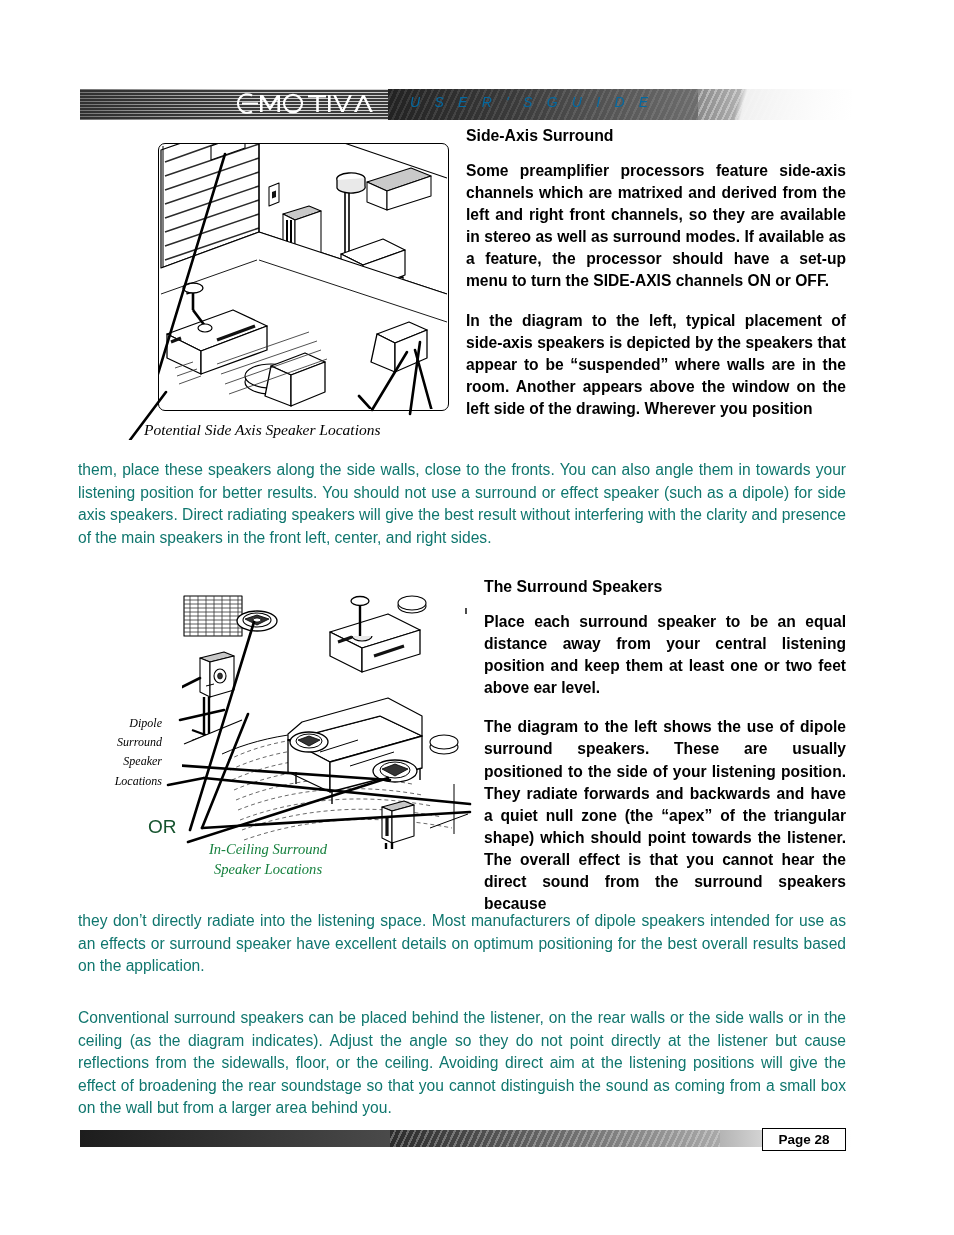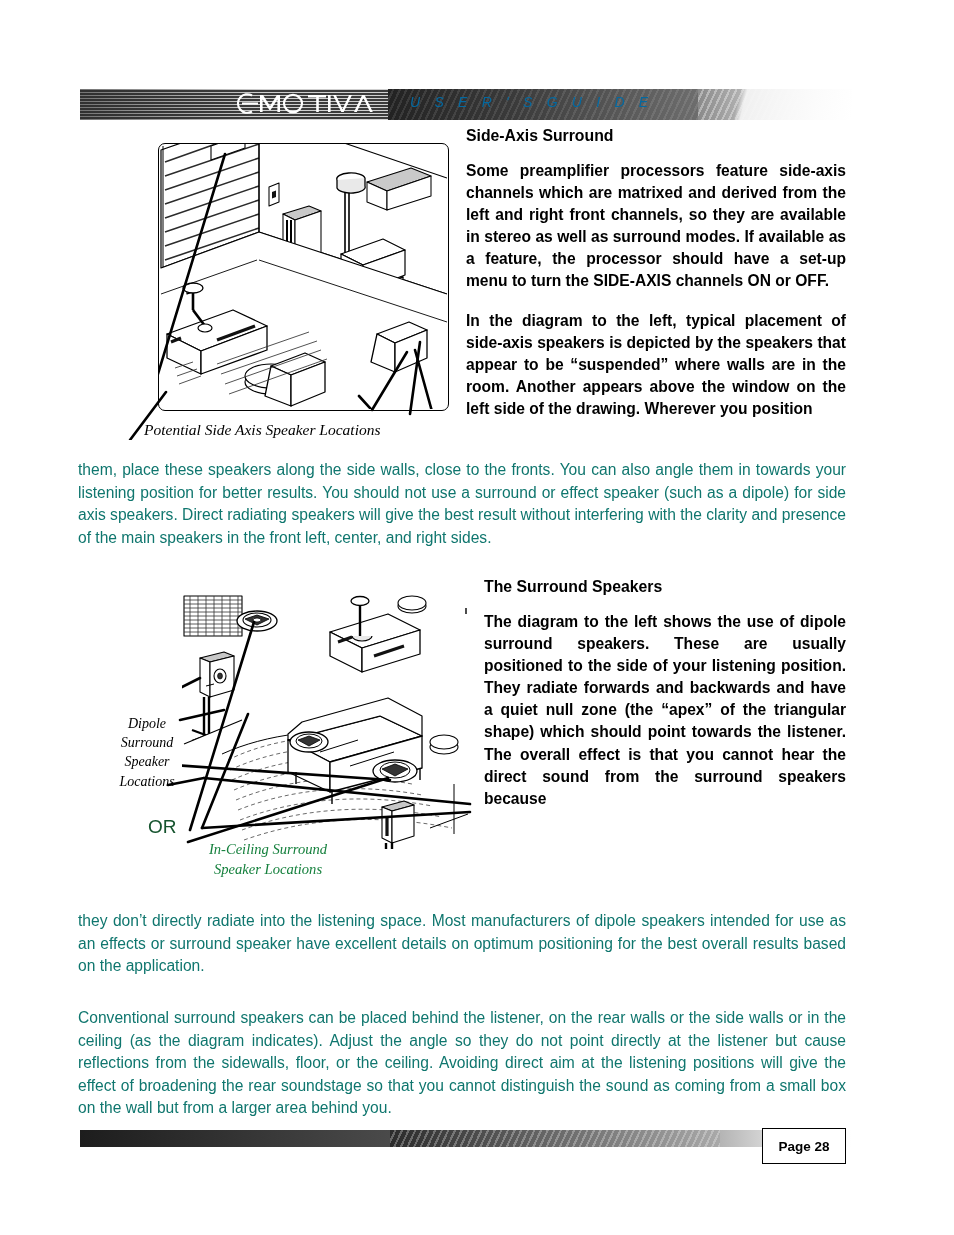--- a/index.html
+++ b/index.html
@@ -135,27 +135,27 @@
 
   
   .diagram2-box {
     position: absolute;
     left: 182px; top: 594px;
     width: 287px; height: 255px;
     overflow: hidden;
   }
   .cap-dipole {
     position: absolute;
-    left: 108px; top: 714px;
+    left: 84px; top: 714px;
     width: 78px;
     font-family: "Liberation Serif", serif;
     font-style: italic;
-    font-size: 14px;
+    font-size: 12px;
     line-height: 19.2px;
-    text-align: center;
+    text-align: right;
     color: #000;
   }
   .cap-or {
     position: absolute;
     left: 148px; top: 816px;
     font-family: "Liberation Sans", sans-serif;
     font-size: 19px;
     color: #14532d;
   }
   .cap-inceiling {
@@ -195,21 +195,21 @@
       rgba(255,255,255,0.28) 4px, rgba(255,255,255,0.28) 6px);
   }
   .ftr-right {
     position: absolute; left: 640px; top: 0;
     width: 132px; height: 17px;
     background: linear-gradient(to right, #b4b4b4, #efefef 60%, #ffffff);
   }
   .page-badge {
     position: absolute;
     left: 762px; top: 1128px;
-    width: 84px; height: 36px;
+    width: 84px; height: 23px;
     border: 1.8px solid #000;
     background: #fff;
     display: flex; align-items: center; justify-content: center;
     font-family: "Liberation Sans", sans-serif;
     font-weight: bold;
     font-size: 13.5px;
     color: #000;
   }
 
   svg.scene { display:block; }
@@ -529,20 +529,21 @@
     <path d="M118 128 L164 14"></path>
   </g>
 </svg>
 
 <div class="cap-dipole">Dipole Surround Speaker Locations</div>
 <div class="cap-or">OR</div>
 <div class="cap-inceiling">In-Ceiling Surround Speaker Locations</div>
 
 <div class="col-right" style="left:484px; width:362px; top:577px;">
   <div class="h2">The Surround Speakers</div>
+  <p class="para">Place each surround speaker to be an equal distance away from your central listening position and keep them at least one or two feet above ear level.</p>
   <p class="para">The diagram to the left shows the use of dipole surround speakers. These are usually positioned to the side of your listening position. They radiate forwards and backwards and have a quiet null zone (the “apex” of the triangular shape) which should point towards the listener. The overall effect is that you cannot hear the direct sound from the surround speakers because</p>
 </div>
 
 <div class="full-width" style="top:910px;">they don’t directly radiate into the listening space. Most manufacturers of dipole speakers intended for use as an effects or surround speaker have excellent details on optimum positioning for the best overall results based on the application.</div>
 
 <div class="full-width" style="top:1007px;">Conventional surround speakers can be placed behind the listener, on the rear walls or the side walls or in the ceiling (as the diagram indicates). Adjust the angle so they do not point directly at the listener but cause reflections from the sidewalls, floor, or the ceiling. Avoiding direct aim at the listening positions will give the effect of broadening the rear soundstage so that you cannot distinguish the sound as coming from a small box on the wall but from a larger area behind you.</div>
 
 <div class="footer-bar">
   <div class="ftr-left"></div>
   <div class="ftr-mid"></div>

